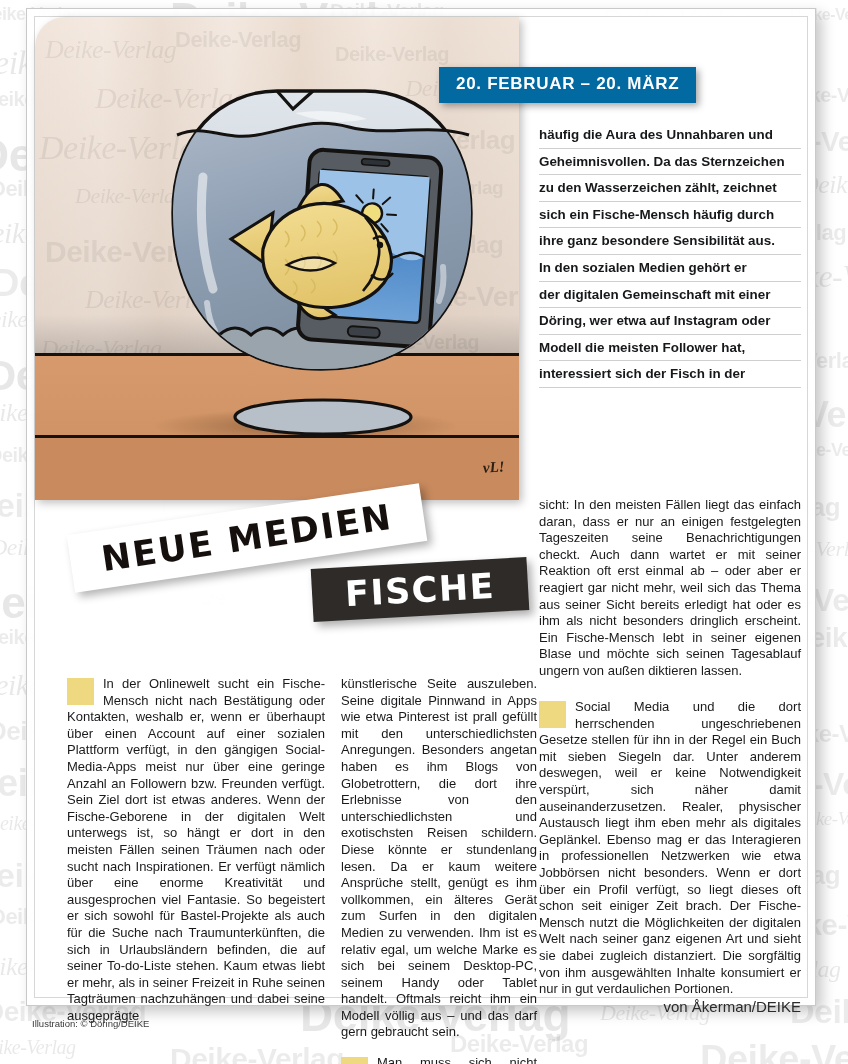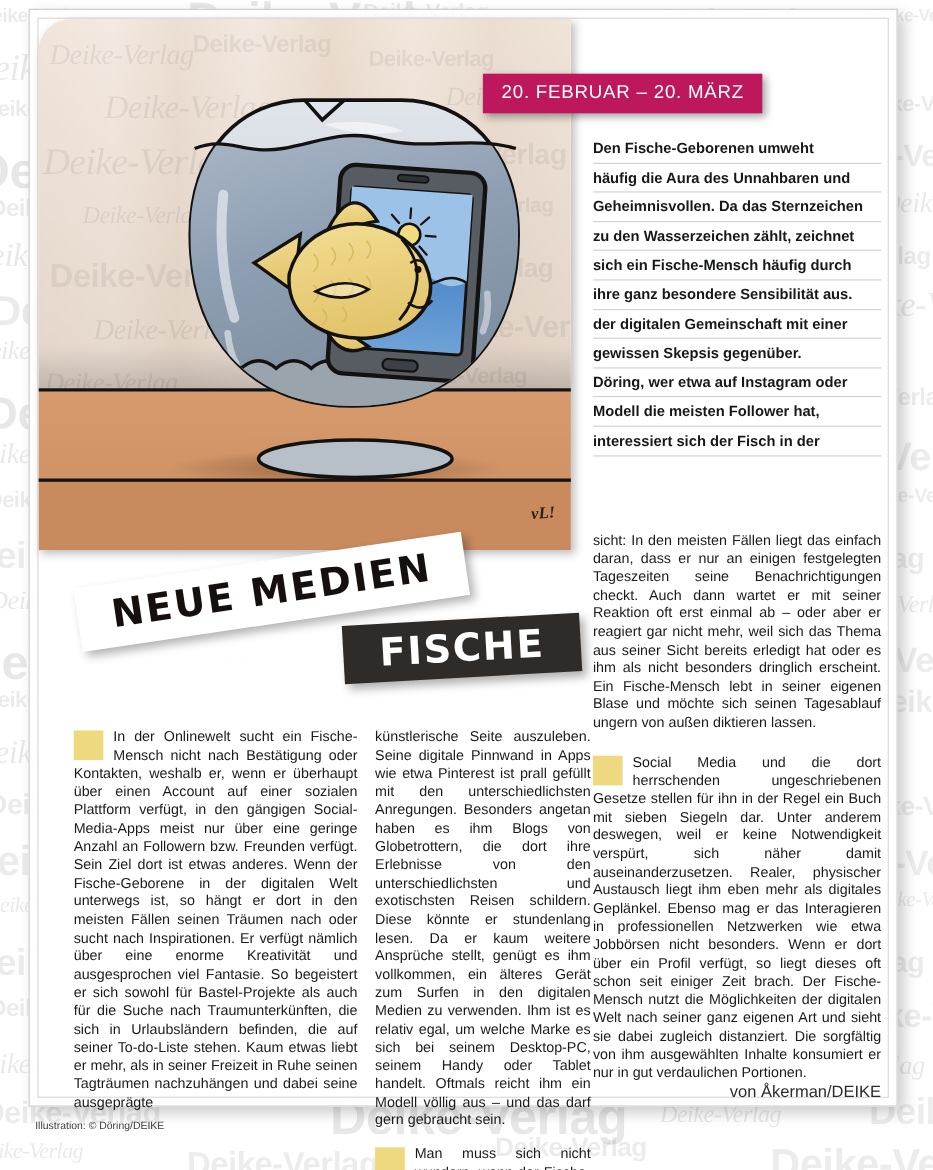--- a/index.html
+++ b/index.html
@@ -53,23 +53,23 @@
     background:radial-gradient(ellipse at 50% 50%, rgba(80,45,20,.45) 0%, rgba(80,45,20,0) 72%);}
   .illo-wmlayer{position:absolute;inset:0;overflow:hidden;opacity:.55;}
   .illo-wmlayer .wm{opacity:.11;}
   .illo-wmlayer .wm.serif{opacity:.12;}
   .sig{position:absolute;left:448px;top:442px;font-family:"Liberation Serif",serif;
     font-style:italic;font-size:15px;color:#2a2017;transform:rotate(-4deg);font-weight:700;}
 
   
   #date-badge{
     position:absolute;left:404px;top:50px;z-index:12;
-    background:#be185d;color:#fff;
+    background:#0369a1;color:#fff;
     padding:7px 17px 9px 17px;
-    font-size:17px;font-weight:400;letter-spacing:.7px;
+    font-size:17px;font-weight:700;letter-spacing:.7px;
     box-shadow:3px 3px 7px rgba(0,0,0,.35);
     white-space:nowrap;
   }
 
   
   #title-neue{
     position:absolute;left:34px;top:492px;z-index:14;
     width:356px;height:58px;background:#fff;
     transform:rotate(-8.4deg);
     box-shadow:4px 5px 9px rgba(0,0,0,.3);
@@ -98,21 +98,21 @@
   #intro .ln{
     font-size:13.4px;font-weight:700;color:#17181a;
     line-height:25.6px;height:25.6px;
     border-bottom:1px solid #cfcfcf;
     white-space:nowrap;
   }
   #intro .ln:last-child{border-bottom:1px solid #cfcfcf;}
 
   
   .col{position:absolute;font-size:13px;line-height:16.6px;color:#1a1a1c;
-       text-align:justify;hyphens:manual;}
+       text-align:justify;hyphens:manual;margin-top:14px;}
   #col-right-top{left:504px;top:466px;width:262px;}
   #col-right-bot{left:504px;top:668px;width:262px;}
   #col-left{left:32px;top:645px;width:258px;}
   #col-mid{left:306px;top:645px;width:196px;}
   .col p{margin:0 0 14px 0;}
   .col p.last{margin-bottom:0;}
 
   .dropcap{
     float:left;width:27px;height:27px;background:#efd980;
     margin:2px 9px 0 0;
@@ -371,28 +371,27 @@
     <div id="date-badge">20. FEBRUAR – 20. MÄRZ</div>
 
     <div id="title-neue">
       <span>NEUE MEDIEN</span>
     </div>
     <div id="title-fische">
       <span>FISCHE</span>
     </div>
 
     <div id="intro">
-        <div class="ln">Den Fische-Geborenen umweht</div>
         <div class="ln">häufig die Aura des Unnahbaren und</div>
         <div class="ln">Geheimnisvollen. Da das Sternzeichen</div>
         <div class="ln">zu den Wasserzeichen zählt, zeichnet</div>
         <div class="ln">sich ein Fische-Mensch häufig durch</div>
         <div class="ln">ihre ganz besondere Sensibilität aus.</div>
+        <div class="ln">In den sozialen Medien gehört er</div>
         <div class="ln">der digitalen Gemeinschaft mit einer</div>
-        <div class="ln">gewissen Skepsis gegenüber.</div>
         <div class="ln">Döring, wer etwa auf Instagram oder</div>
         <div class="ln">Modell die meisten Follower hat,</div>
         <div class="ln">interessiert sich der Fisch in der</div>
       </div>
 
     <div class="col" id="col-right-top">
       <p class="last">sicht: In den meisten Fällen liegt das einfach daran, dass er nur an einigen festgelegten Tageszeiten seine Benachrichtigungen checkt. Auch dann wartet er mit seiner Reaktion oft erst einmal ab – oder aber er reagiert gar nicht mehr, weil sich das Thema aus seiner Sicht bereits erledigt hat oder es ihm als nicht besonders dringlich erscheint. Ein Fische-Mensch lebt in seiner eigenen Blase und möchte sich seinen Tagesablauf ungern von außen diktieren lassen.</p>
     </div>
 
     <div class="col" id="col-right-bot">

